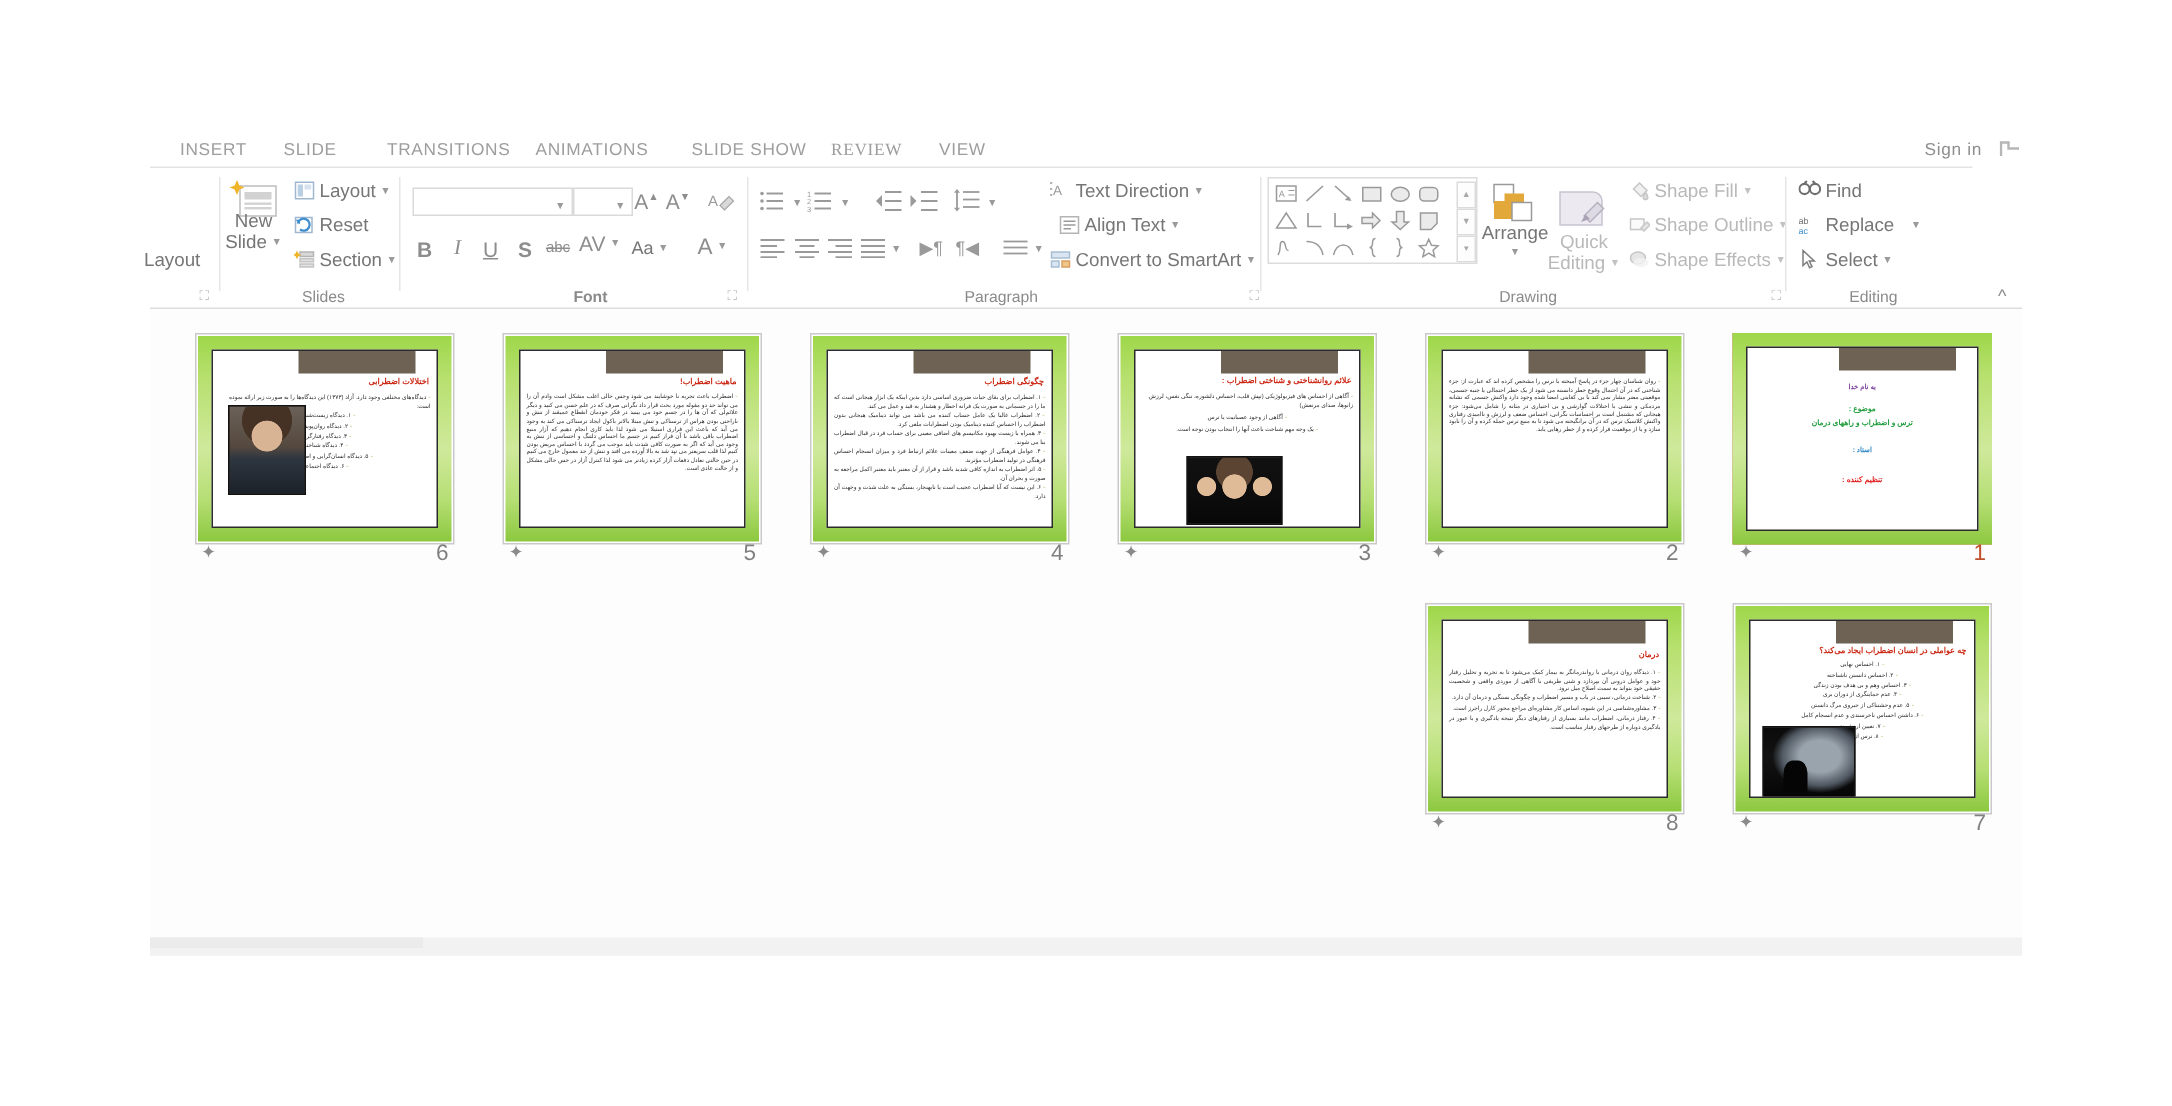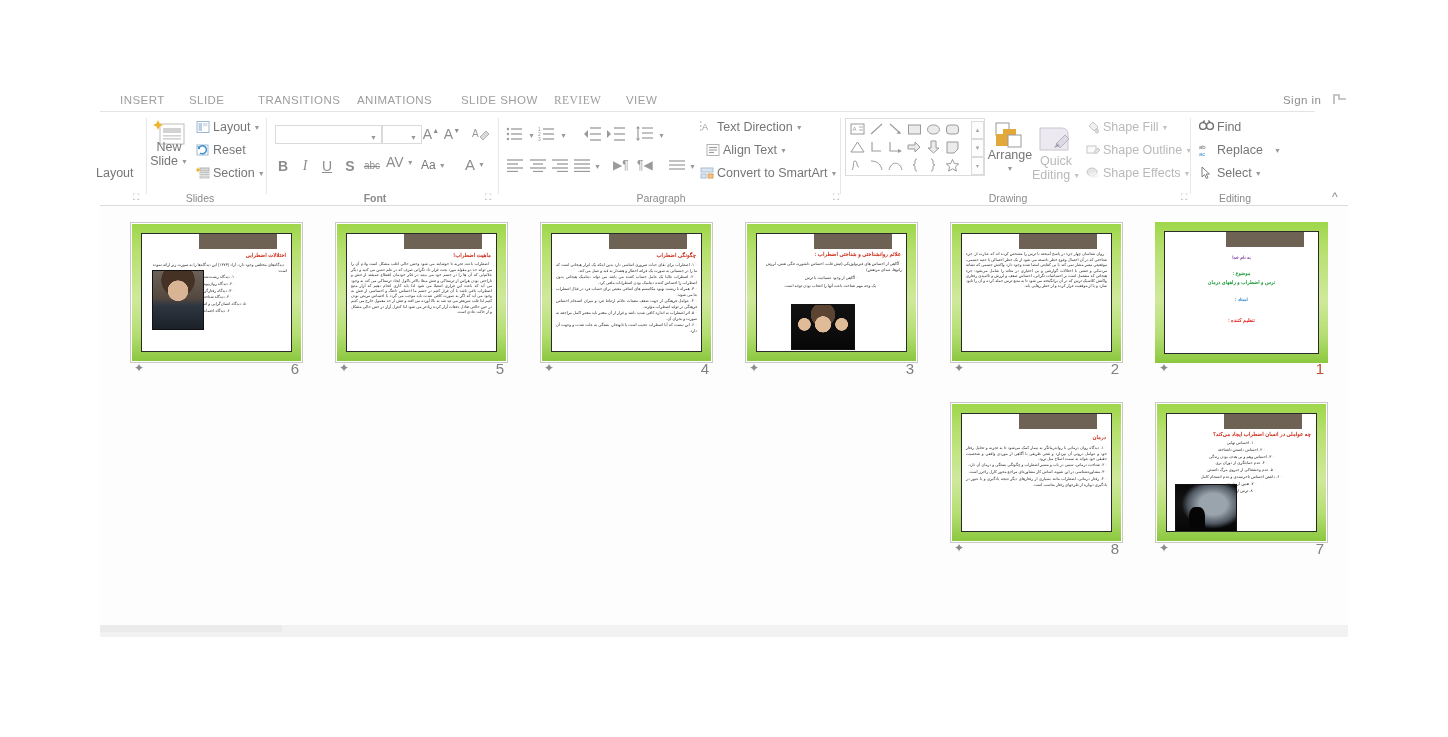--- a/index.html
+++ b/index.html
@@ -13,21 +13,21 @@
 
   
   .tabstrip{position:absolute;left:100px;top:88px;width:1248px;height:24px;background:#ffffff;}
   .tab{position:absolute;top:94px;font-size:11.5px;color:#9d9d9d;letter-spacing:.45px;white-space:nowrap;}
   .tab.signin{color:#8e8e8e;}
   .tabstrip-rule{position:absolute;left:100px;top:111px;width:1215px;height:1px;background:#e4e4e4;}
   .helpicon{position:absolute;left:1333px;top:92px;width:16px;height:14px;}
 
   
   .ribbon{position:absolute;left:100px;top:112px;width:1248px;height:93px;background:#ffffff;border-bottom:1px solid #dcdcdc;}
-  .grp-label{position:absolute;font-size:10.5px;color:#8b8b8b;top:192px;text-align:center;}
+  .grp-label{position:absolute;font-size:10.5px;color:#8b8b8b;top:192px;text-align:right;}
   .grp-div{position:absolute;top:118px;width:1px;height:76px;background:#e6e6e6;}
   .dlg{position:absolute;top:192px;width:9px;height:9px;color:#b5b5b5;font-size:9px;}
   .lbl{font-size:12.5px;color:#767676;white-space:nowrap;}
   .lbl.dim{color:#b9b9b9;}
   .cmd{position:absolute;display:flex;align-items:center;gap:3px;}
   .car{font-size:7px;color:#9a9a9a;line-height:1;}
   .car.dim{color:#c2c2c2;}
 
   .combo{position:absolute;border:1px solid #dadada;background:#fff;}
   .combo .car{position:absolute;right:4px;top:8px;}

